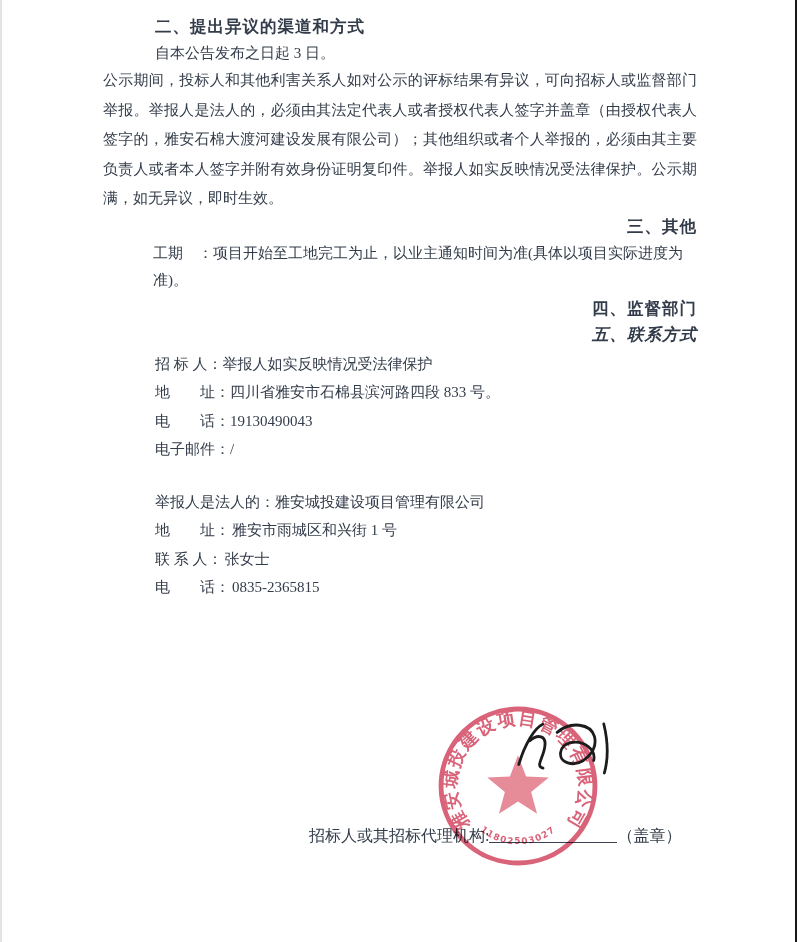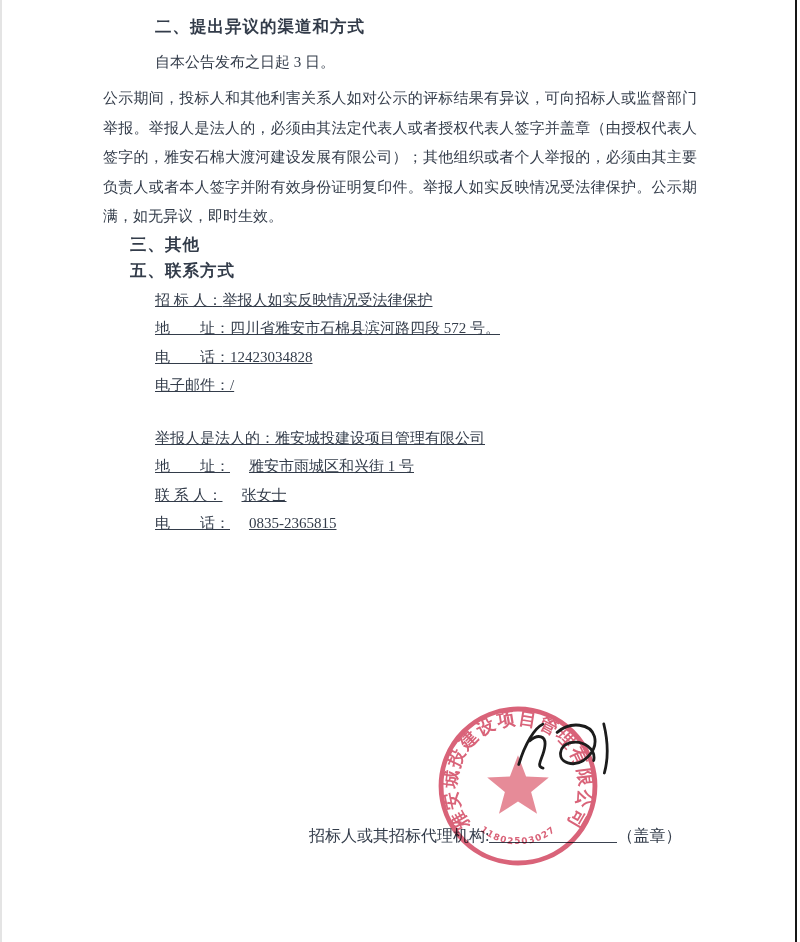--- a/index.html
+++ b/index.html
@@ -28,36 +28,36 @@
     padding: 8px 103px 0 103px;
     color: #333c4a;
     font-size: 15px;
   }
   h2.sec {
     font-size: 16.5px; font-weight: bold;
     line-height: 26px; margin: 0;
     letter-spacing: 1px;
   }
   #sec2-heading { margin: 6px 0 0 52px; }
-  #sec3-heading, #sec4-heading, #sec5-heading { margin-left: 27px; }
+  #sec3-heading, #sec4-heading, #sec5-heading { margin-left: 27px; text-align: right; }
   #sec4-heading { margin-top: 2px; }
-  #sec5-heading { margin-top: 0; }
-  .line { margin: 9px; white-space: pre-wrap; }
+  #sec5-heading { margin-top: 0; font-style: italic; }
+  .line { margin: 0; white-space: pre-wrap; }
   #notice-line { margin-left: 52px; line-height: 26px; }
   #objection-paragraph {
     margin: 0; line-height: 29.5px;
     text-align: justify; text-justify: inter-ideograph;
   }
   #duration-line { margin-left: 50px; line-height: 27px; }
   #supervision-line { margin-left: 38px; line-height: 27px; }
   .contact-block { margin: 2px 0 0 52px; }
   .contact-block.agency { margin-top: 24px; }
   .crow { line-height: 28.5px; }
-  .clabel, .cvalue { white-space: pre-wrap; text-decoration: underline; }
-  .contact-block.agency .crow:not(:first-child) .cvalue { margin-left: 19px; text-align: right; }
+  .clabel, .cvalue { white-space: pre-wrap; }
+  .contact-block.agency .crow:not(:first-child) .cvalue { margin-left: 2px; text-align: right; }
   .sig-row {
     position: absolute; white-space: pre-wrap;
     line-height: 22px; z-index: 2; color: #333c4a;
   }
   #sig-principal-row { left: 155px; top: 748px; }
   #sig-org-row { left: 293px; top: 803px; }
   .uline {
     display: inline-block; height: 14px;
     border-bottom: 1.5px solid #3a4250;
     transform: translateY(2px);
@@ -92,33 +92,35 @@
 <div class="page">
   <div class="left-edge"></div>
   <div class="right-edge"></div>
 
   <div class="content">
     <h2 class="sec" id="sec2-heading">二、提出异议的渠道和方式</h2>
     <p class="line" id="notice-line">自本公告发布之日起 3 日。</p>
     <p class="line" id="objection-paragraph">公示期间，投标人和其他利害关系人如对公示的评标结果有异议，可向招标人或监督部门举报。举报人是法人的，必须由其法定代表人或者授权代表人签字并盖章（由授权代表人签字的，雅安石棉大渡河建设发展有限公司）；其他组织或者个人举报的，必须由其主要负责人或者本人签字并附有效身份证明复印件。举报人如实反映情况受法律保护。公示期满，如无异议，即时生效。</p>
 
     <h2 class="sec" id="sec3-heading">三、其他</h2>
+    <p class="line" id="duration-line">工期　：项目开始至工地完工为止，以业主通知时间为准(具体以项目实际进度为准)。</p>
 
+    <h2 class="sec" id="sec4-heading">四、监督部门</h2>
 
     <h2 class="sec" id="sec5-heading">五、联系方式</h2>
 
     <div class="contact-block">
       <div class="crow">
         <span class="clabel">招 标 人：</span><span class="cvalue">举报人如实反映情况受法律保护</span>
       </div>
       <div class="crow">
-        <span class="clabel">地　　址：</span><span class="cvalue">四川省雅安市石棉县滨河路四段 572 号。</span>
+        <span class="clabel">地　　址：</span><span class="cvalue">四川省雅安市石棉县滨河路四段 833 号。</span>
       </div>
       <div class="crow">
-        <span class="clabel">电　　话：</span><span class="cvalue">12423034828</span>
+        <span class="clabel">电　　话：</span><span class="cvalue">19130490043</span>
       </div>
       <div class="crow">
         <span class="clabel">电子邮件：</span><span class="cvalue">/</span>
       </div>
     </div>
 
     <div class="contact-block agency">
       <div class="crow">
         <span class="clabel">举报人是法人的：</span><span class="cvalue">雅安城投建设项目管理有限公司</span>
       </div>

